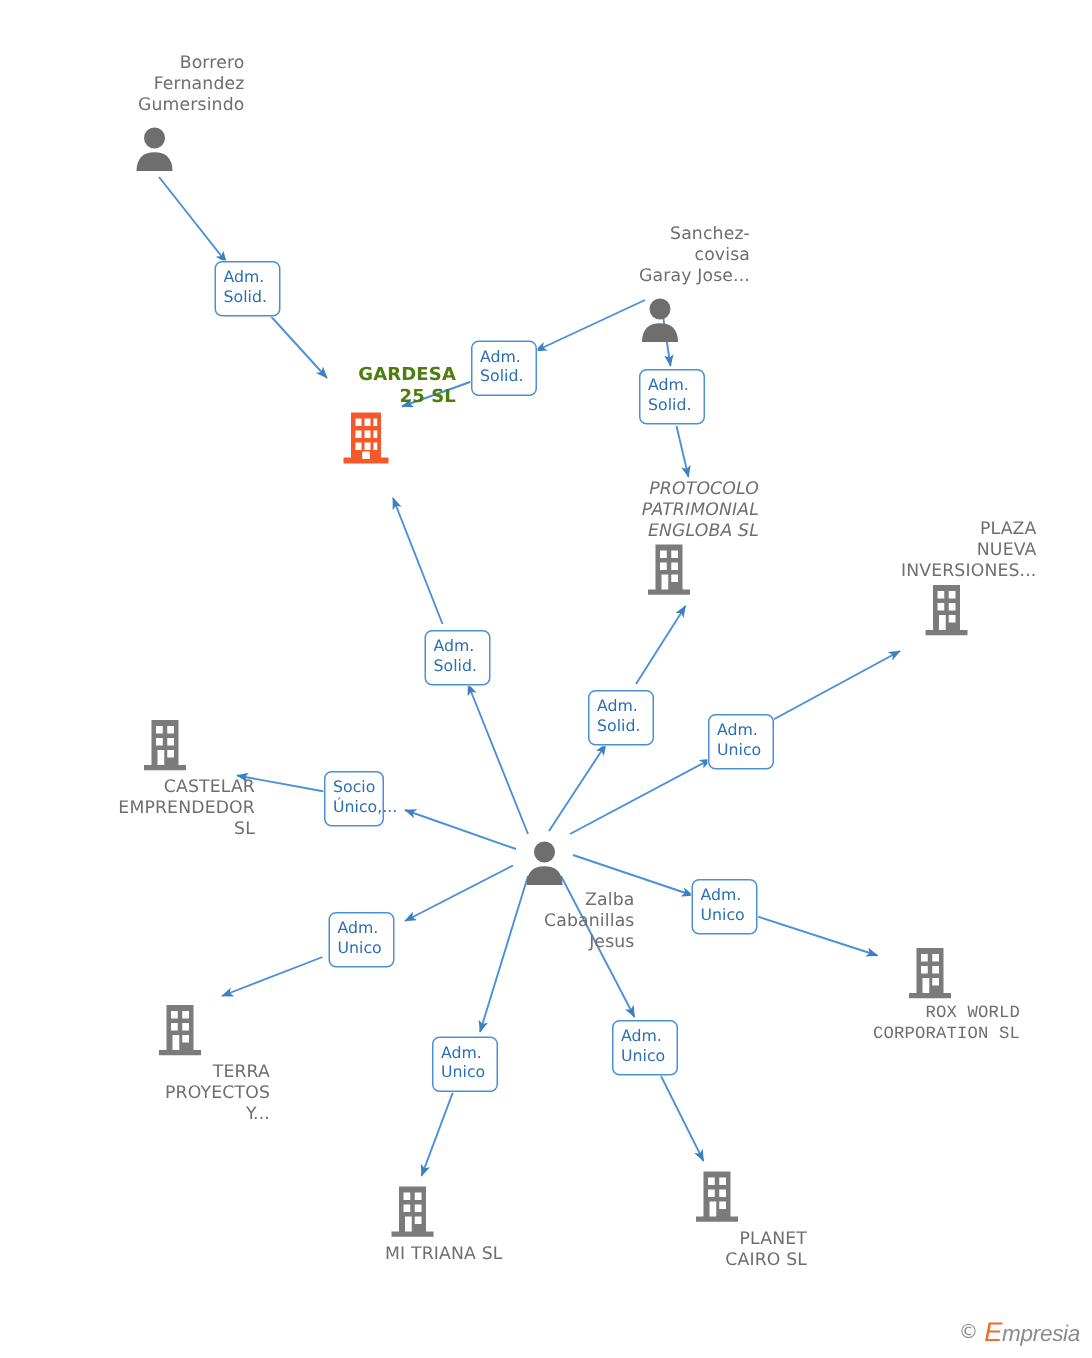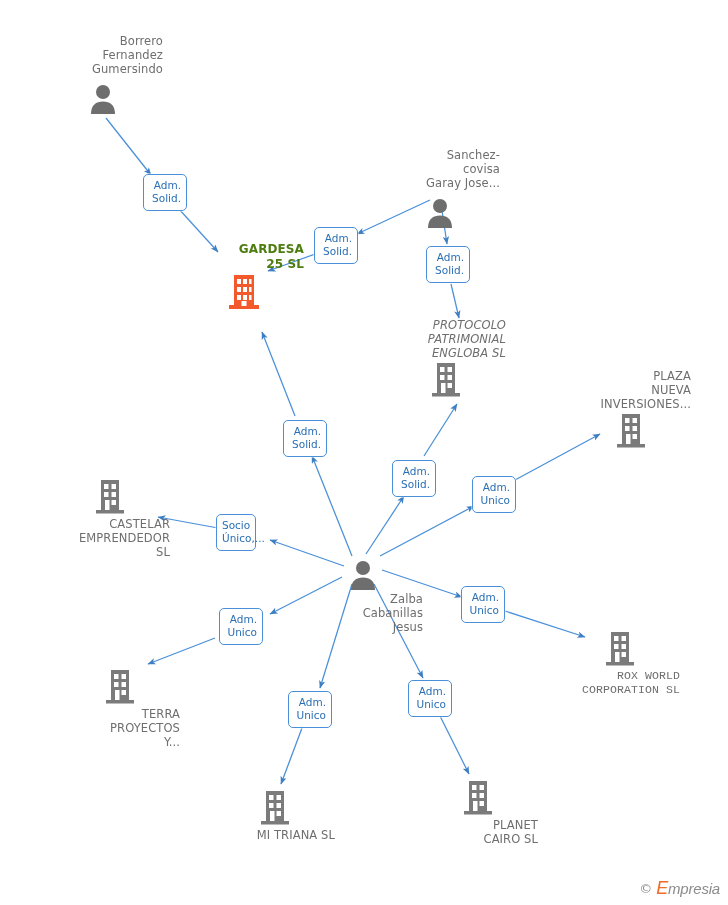--- a/index.html
+++ b/index.html
@@ -63,21 +63,21 @@
   
   .elabel {
     position: absolute;
     box-sizing: border-box;
     background: #ffffff;
     border: 1.6px solid #4a90d9;
     border-radius: 5px;
     color: #2a6fb5;
     font-size: 10.5px;
     line-height: 13px;
-    text-align: right;
+    text-align: left;
     padding: 4px 5px 5px 5px;
     white-space: pre-line;
     z-index: 5;
     box-shadow: 0 0 0 .5px rgba(255,255,255,.9);
   }
 
   
   #watermark {
     position: absolute;
     right: 8px;
@@ -244,21 +244,21 @@
           <rect x="16.5" y="5" width="4.5" height="5"></rect>
           <rect x="9" y="13" width="4.5" height="5"></rect>
           <rect x="16.5" y="13" width="4.5" height="5"></rect>
           <rect x="16.5" y="21" width="4.5" height="5"></rect>
           <rect x="10" y="21" width="4.5" height="10"></rect>
         </g>
       </svg>
     </div>
   </div>
 
-  <div class="node" style="left:631px; top:345px;margin-top:24px;">
+  <div class="node" style="left:631px; top:345px;">
     <div class="node-label">PLAZA
 NUEVA
 INVERSIONES...</div>
     <div class="icon-wrap top">
       <svg width="30" height="36" viewBox="0 0 30 36" xmlns="http://www.w3.org/2000/svg">
         <rect x="6" y="1" width="18" height="31" fill="#7b7b7b"></rect>
         <rect x="1" y="31" width="28" height="3.5" fill="#7b7b7b"></rect>
         <g fill="#ffffff">
           <rect x="9" y="5" width="4.5" height="5"></rect>
           <rect x="16.5" y="5" width="4.5" height="5"></rect>

